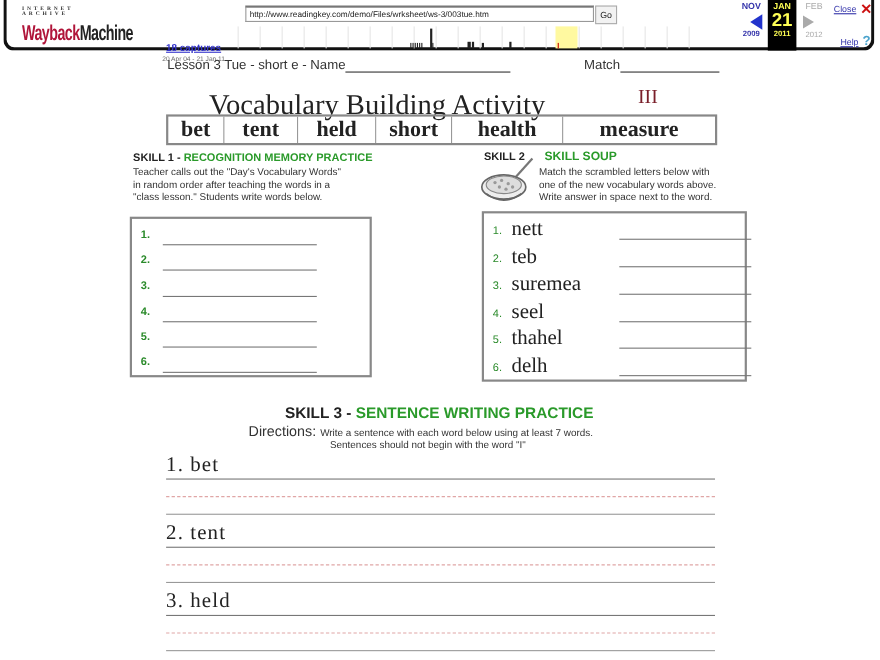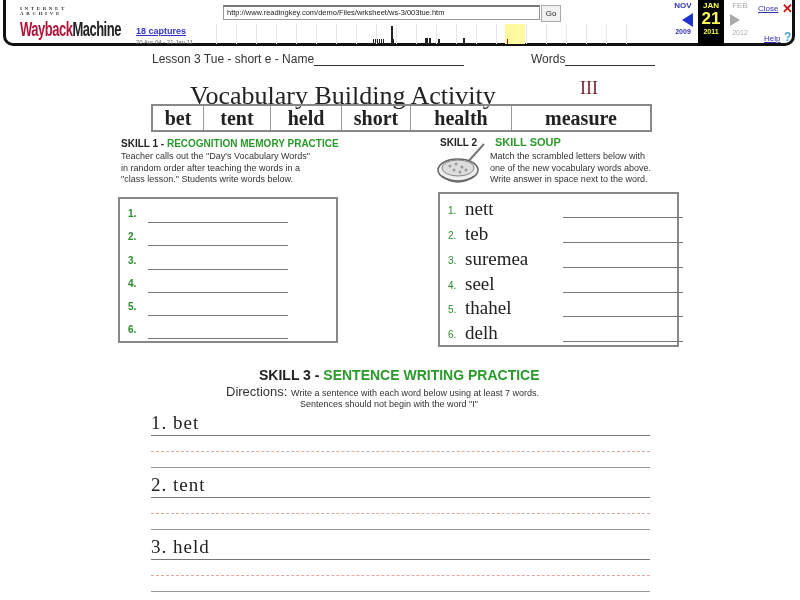--- a/index.html
+++ b/index.html
@@ -5,21 +5,21 @@
   html, body { margin:0; padding:0; }
   body { width:800px; height:600px; overflow:hidden; background:#fff; position:relative; font-family:"Liberation Sans", sans-serif; color:#222; }
 
   
   .wb-bar { position:absolute; left:3px; top:0; width:792px; height:46px; border:3px solid #111; border-top:none; border-radius:0 0 10px 10px; background:#fff; box-sizing:border-box; }
   .wb-logo { position:absolute; left:14px; top:6px; width:90px; }
   .wb-logo .ia { font-family:"Liberation Serif", serif; font-size:5px; letter-spacing:2.6px; color:#333; font-weight:bold; }
   .wb-logo .wm { margin-top:2px; font-family:"Liberation Sans", sans-serif; font-weight:bold; font-size:13px; letter-spacing:-0.5px; transform:scaleY(1.5); transform-origin:top left; }
   .wb-logo .wm .w1 { color:#b0153a; }
   .wb-logo .wm .w2 { color:#222; }
-  .wb-captures { position:absolute; left:130px; top:26px; width:80px; text-align:left; }
+  .wb-captures { position:absolute; left:130px; top:38px; width:80px; text-align:center; }
   .wb-captures a { font-size:9px; color:#3333cc; text-decoration:underline; font-weight:bold; display:block; }
   .wb-captures .range { font-size:6px; color:#666; display:block; margin-top:3px; }
   .wb-url { position:absolute; left:217px; top:5px; width:312px; height:12px; border:1px solid #999; border-top:2px solid #777; font-size:7.5px; line-height:12px; padding-left:3px; box-sizing:content-box; color:#222; background:#fff; }
   .wb-go { position:absolute; left:535px; top:5px; width:18px; height:15px; border:1px solid #aaa; background:#f2f2f2; font-size:8px; line-height:15px; text-align:center; color:#222; }
   .wb-spark { position:absolute; left:210px; top:24px; width:420px; height:20px; }
   .wb-spark .tick { position:absolute; bottom:0; width:1px; background:#e6e6e6; height:20px; }
   .wb-spark .bar { position:absolute; bottom:0; width:2px; background:#222; }
   .wb-spark .hl { position:absolute; bottom:0; left:289px; width:20px; height:20px; background:#fff9a0; }
   .wb-spark .cur { position:absolute; bottom:0; left:291px; width:1px; height:5px; background:#c00; }
   .wb-cal { position:absolute; left:635px; top:0; width:90px; height:34px; font-weight:bold;margin-left:28px; }
@@ -150,21 +150,21 @@
   <a class="wb-close">Close</a>
   <span class="wb-close-x">✕</span>
   <a class="wb-help">Help</a>
   <span class="wb-help-q">?</span>
 </div>
 
 <div class="ws-head">
   <span>Lesson 3 Tue - short e - Name</span><span class="uline" style="width:150px"></span>
 </div>
 <div class="ws-date">
-  <span>Words</span><span class="uline" style="width:90px"></span>
+  <span>Match</span><span class="uline" style="width:90px"></span>
 </div>
 <div class="ws-title">Vocabulary Building Activity</div>
 <div class="ws-level">III</div>
 
 <div class="words">
   <div style="width:50px">bet</div>
   <div style="width:66px">tent</div>
   <div style="width:70px">held</div>
   <div style="width:68px">short</div>
   <div style="width:100px">health</div>

